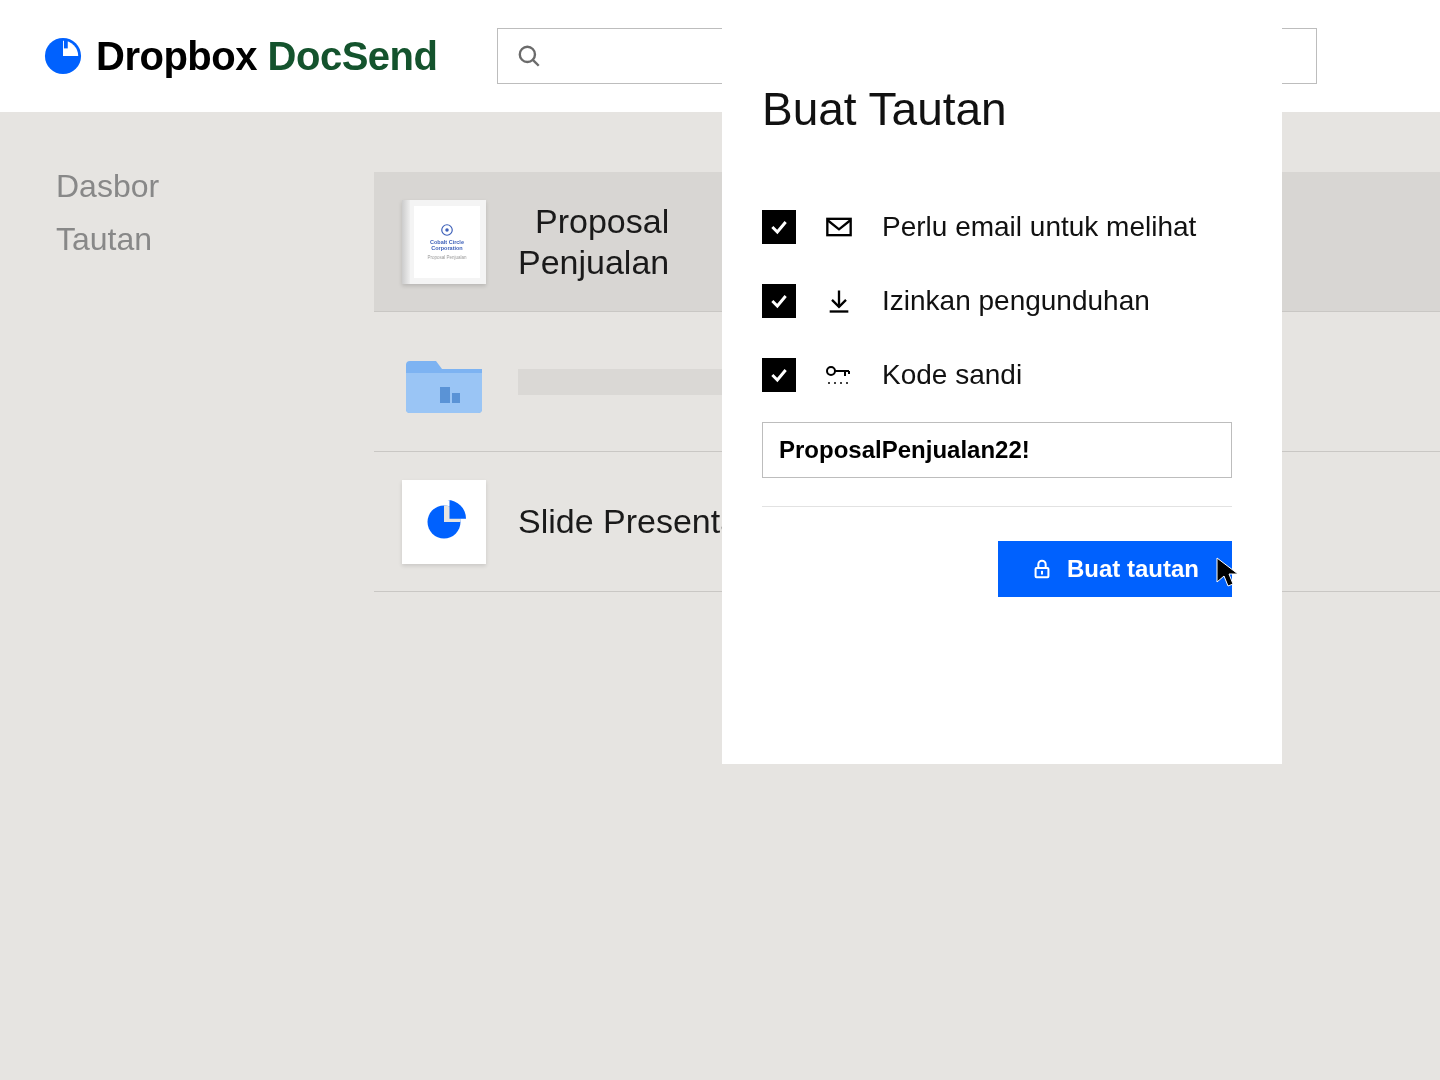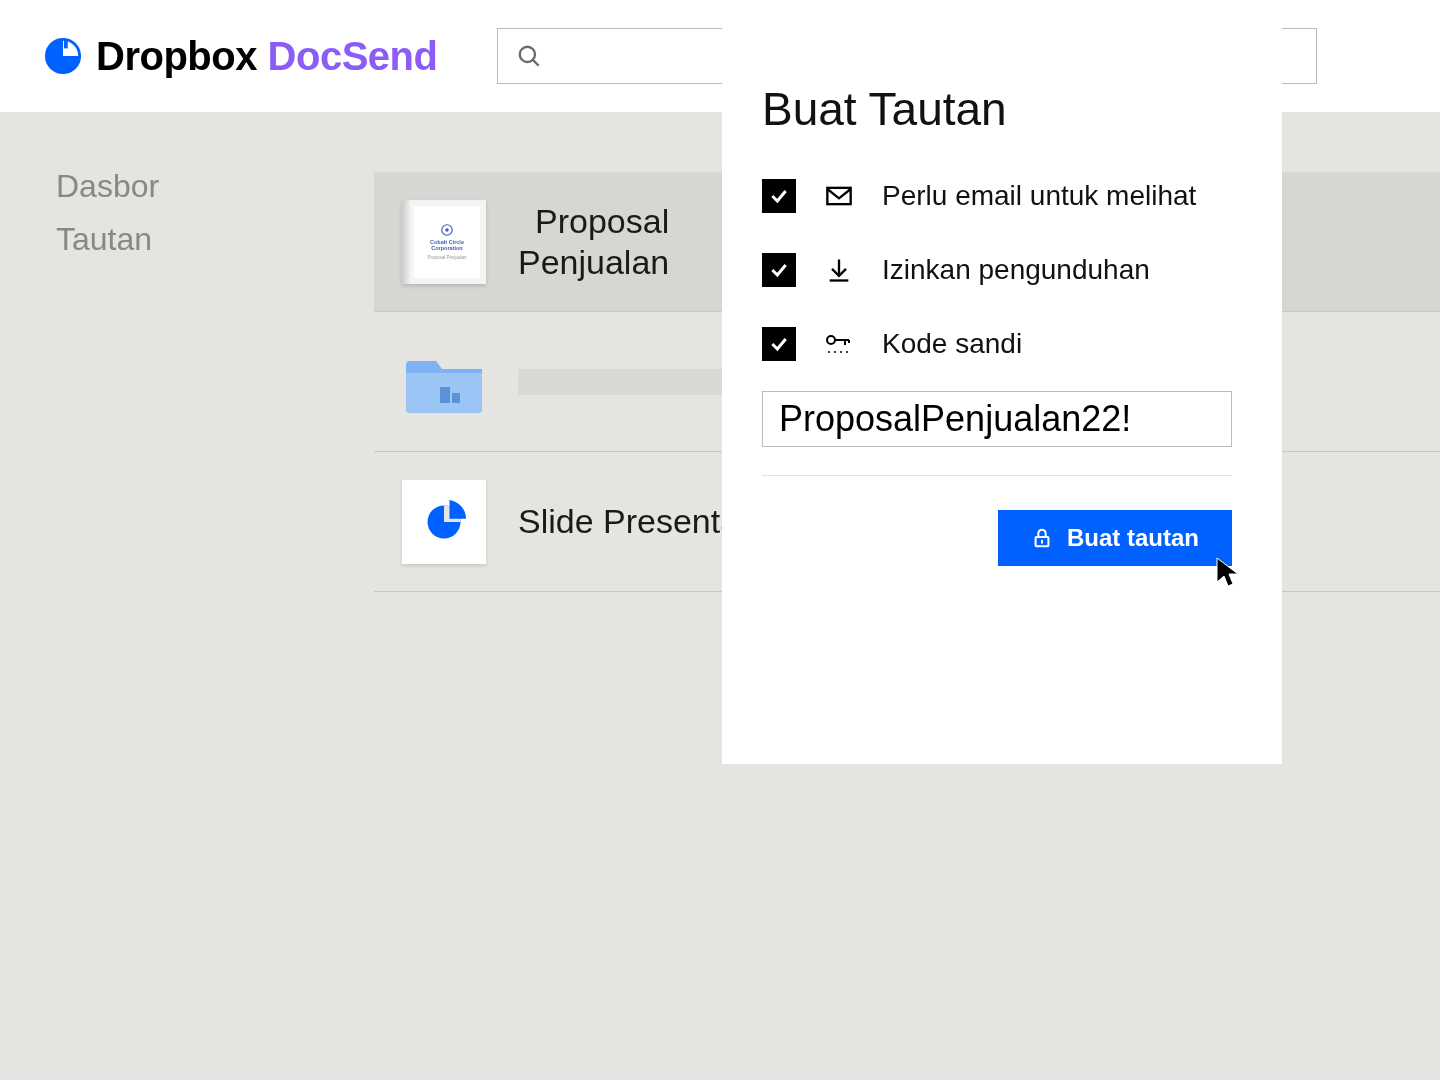--- a/index.html
+++ b/index.html
@@ -9,21 +9,21 @@
     height: 112px;
     display: flex;
     align-items: center;
     padding: 0 44px;
     gap: 60px;
     background: #fff;
   }
   .logo { display: flex; align-items: center; gap: 14px; }
   .logo-mark { width: 38px; height: 38px; }
   .logo-text { font-size: 40px; font-weight: 700; letter-spacing: -0.5px; color: #000; }
-  .logo-text .accent { color: #8b5cf6; font-weight: 600; }
+  .logo-text .accent { color: #14532d; font-weight: 600; }
   
   .search {
     flex: 1;
     max-width: 820px;
     height: 56px;
     border: 1px solid #bdbdbd;
     display: flex;
     align-items: center;
     padding: 0 18px;
   }
@@ -88,45 +88,46 @@
   .content-row .thumb.chart { background: #fff; box-shadow: 0 2px 4px rgba(0,0,0,0.12); }
   .content-row .title { font-size: 34px; color: #1a1a1a; line-height: 1.2; text-align: right; }
   .content-row .placeholder { width: 260px; height: 26px; background: #dad8d5; }
   .panel-title {
     font-size: 46px;
     font-weight: 400;
     color: #111;
     padding-top: -20px;
   }
   
-  .panel-body { margin-top: 43px; }
+  .panel-body { margin-top: 74px; }
   
   .opt {
     display: flex; align-items: center; gap: 28px;
     margin-bottom: 40px;
   }
   .checkbox {
     width: 34px; height: 34px; border: 2px solid #000; background: #fff;
     display: flex; align-items: center; justify-content: center;
     cursor: pointer;
   }
   .checkbox.checked { background: #000; }
   .checkbox.checked svg { color: #fff; }
   .opt .icon { width: 30px; display:flex; justify-content:center; }
   .opt .icon svg { width: 28px; height: 28px; color: #000; }
   .opt .label { font-size: 28px; color: #111; }
   
   .password-input {
     width: 470px; height: 56px;
     border: 1px solid #bdbdbd;
-    font-size: 36px;
+    font-size: 24px;
     padding: 0 16px;
     outline: none;
     margin-top: -10px;
     margin-bottom: 28px;
+    font-weight: bold;
   }
   
   .divider { width: 470px; height: 1px; background: #e2e2e2; margin-bottom: 34px; }
   
   .create-btn {
     width: 234px; height: 56px;
     background: #0061fe;
     color: #fff;
     border: none;
     font-size: 24px;

